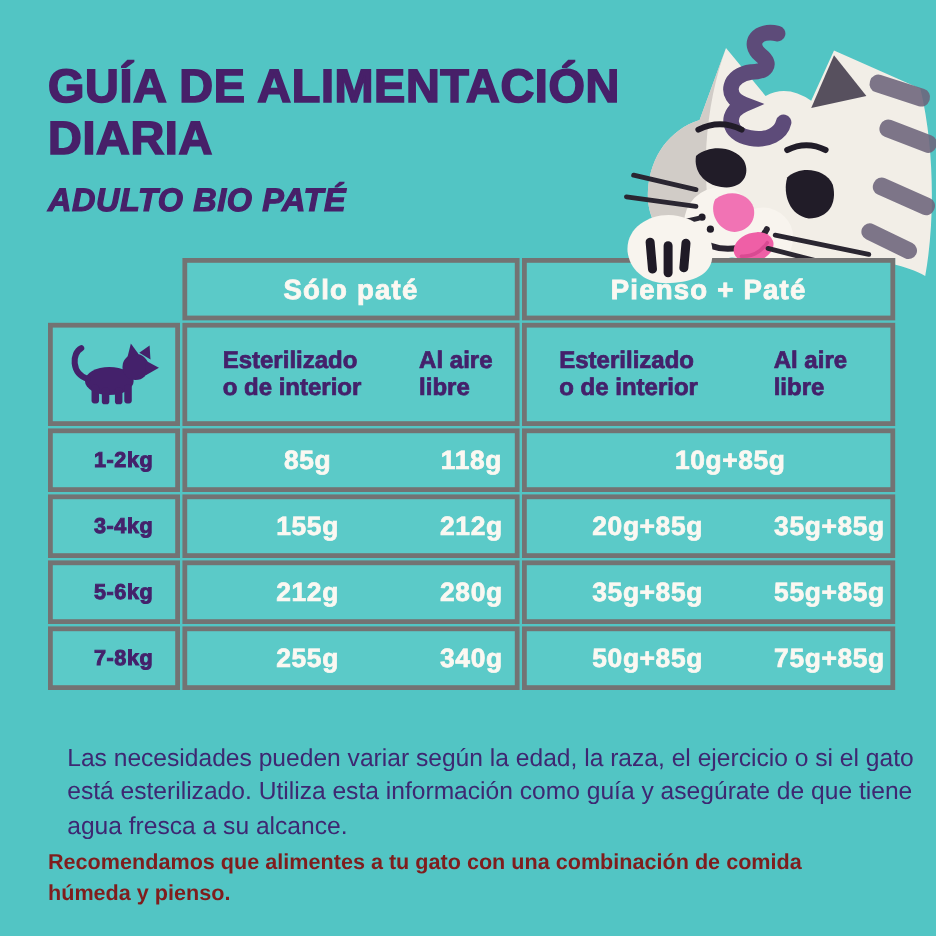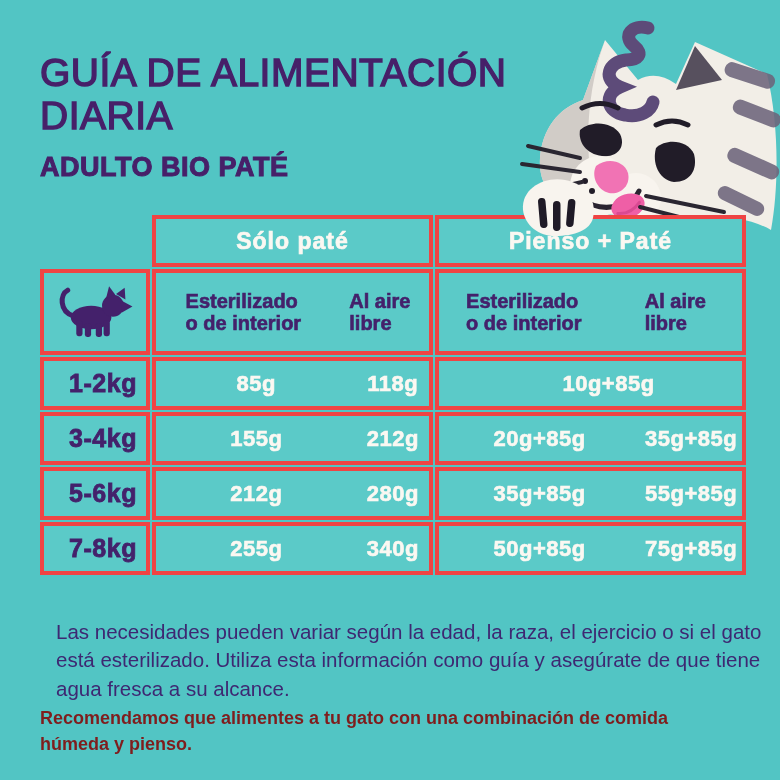--- a/index.html
+++ b/index.html
@@ -4,54 +4,54 @@
 <style>
   html,body { margin:0; padding:0; }
   .poster {
     position:relative; width:780px; height:780px;
     background:#52c5c4; overflow:hidden;
     font-family:"Liberation Sans", sans-serif;
   }
   
   .titles { position:absolute; left:40px; top:52px; z-index:4; }
   .title {
-    margin:0; color:#472069; font-size:39px; font-weight:normal;
+    margin:0; color:#472069; font-size:39px; font-weight:bold;
     line-height:1.1; letter-spacing:.5px;
     -webkit-text-stroke:1.4px #472069; max-width:520px;
   }
   .subtitle {
     margin:14px 0 0 0; color:#472069; font-size:27px; font-weight:bold;
-    letter-spacing:.5px; -webkit-text-stroke:1px #472069;
+    letter-spacing:.5px;font-style:italic; -webkit-text-stroke:1px #472069;
   }
   
   .tablewrap { position:absolute; left:40px; top:215px; width:708px; z-index:2; }
   .hdr-row { display:grid; grid-template-columns:281px 311px; gap:2px; margin-left:112px; }
   .main-grid {
     display:grid; margin-top:2px; gap:2px;
     grid-template-columns:110px 281px 311px;
     grid-template-rows:86px 53px 53px 53px 53px;
   }
   .cell {
-    box-sizing:border-box; border:4px solid #ef4444; background:#5bcac8;
+    box-sizing:border-box; border:4px solid #737373; background:#5bcac8;
     display:flex; align-items:center; justify-content:center;
   }
   .gh {
     height:52px; color:#fbf8f2; font-size:23px; font-weight:bold;
     letter-spacing:1px; -webkit-text-stroke:.7px #fbf8f2;
   }
   .split { padding:0; }
   .split .sc { display:flex; align-items:center; justify-content:center; height:100%; }
   .g1 .sc.a { width:64%; } .g1 .sc.b { width:36%; }
   .g2 .sc.a { width:56%; } .g2 .sc.b { width:44%; }
   .subhead .sc {
     color:#44216b; font-size:20px; font-weight:bold; line-height:1.1;
     text-align:left; white-space:pre-line; -webkit-text-stroke:.6px #44216b;
   }
   .weight {
-    color:#44216b; font-size:25px; font-weight:bold;
+    color:#44216b; font-size:18px; font-weight:bold;
     -webkit-text-stroke:.8px #44216b; letter-spacing:.5px;padding-left:16px;
   }
   .val .sc {
     color:#fbf8f2; font-size:22px; font-weight:bold;
     -webkit-text-stroke:.6px #fbf8f2; letter-spacing:.5px;padding-left:36px;
   }
   
   .footnote {
     position:absolute; left:40px; top:602px; width:706px; z-index:4;
     color:#3e2872; font-size:20.5px; line-height:1.38; margin:16px;

